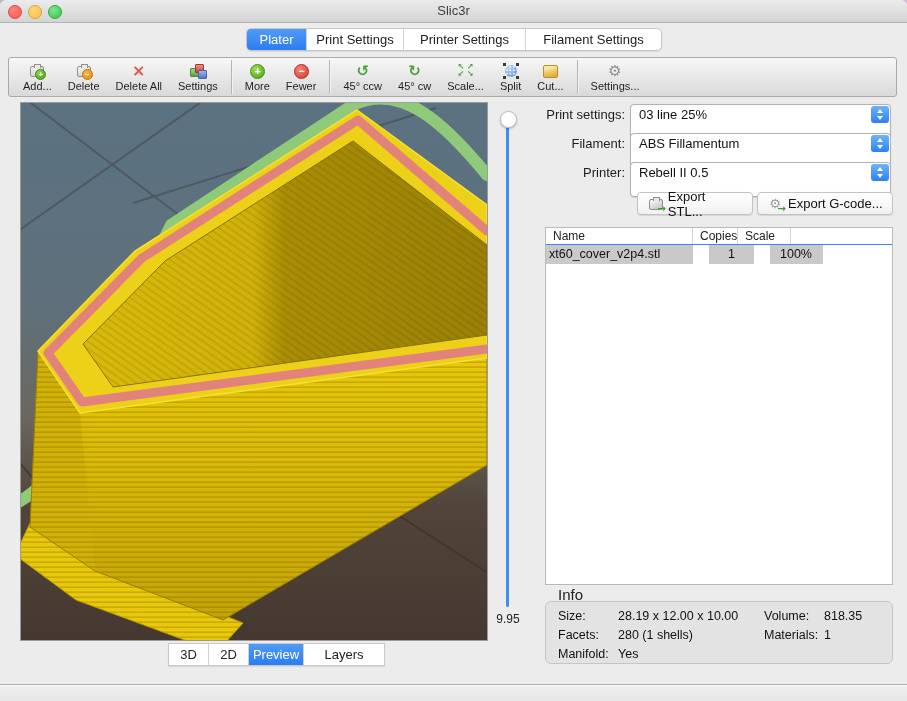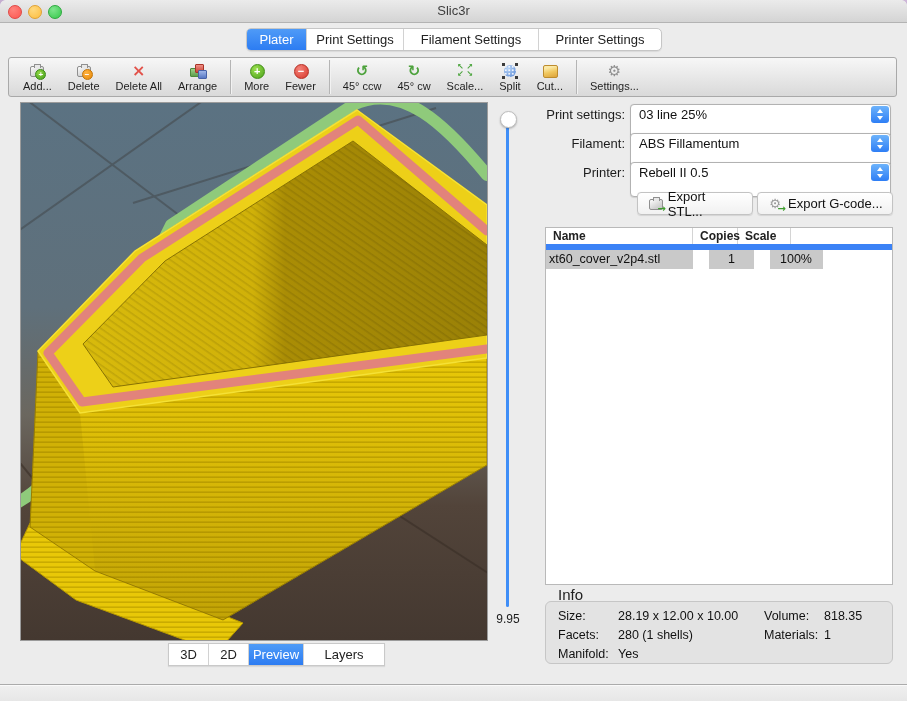--- a/index.html
+++ b/index.html
@@ -91,21 +91,21 @@
     border-right:3.5px solid transparent;border-bottom:4px solid #fff;}
   .stepper::after{content:"";position:absolute;left:5.5px;bottom:3px;border-left:3.5px solid transparent;
     border-right:3.5px solid transparent;border-top:4px solid #fff;}
   .export-btn{position:absolute;top:192px;height:23px;box-sizing:border-box;display:flex;align-items:center;
     gap:5px;padding:0 9px;background:linear-gradient(#ffffff,#f1f1f1);border:1px solid #c3c3c3;border-radius:4px;
     font-size:13px;color:#111;box-shadow:0 .5px 1px rgba(0,0,0,.1);}
   .export-btn .ic{width:16px;}
   
   .obj-table{position:absolute;left:545px;top:227px;width:348px;height:358px;box-sizing:border-box;
     background:#fff;border:1px solid #b9b9b9;}
-  .ot-header{display:flex;height:16px;border-bottom:6px solid #3b82f6;font-size:12px;color:#222;font-weight:bold;}
+  .ot-header{display:flex;height:16px;border-bottom:1px solid #3b82f6;font-size:12px;color:#222;}
   .ot-hcell{line-height:16px;padding-left:7px;border-right:1px solid #d4d4d4;box-sizing:border-box;}
   .hc-name{width:147px}.hc-copies{width:45px}.hc-scale{width:53px}.hc-fill{flex:1;border-right:none;}
   .ot-row{display:flex;height:19px;font-size:12.5px;color:#111;gap:16px;}
   .ot-cell{line-height:19px;box-sizing:border-box;background:#c9c9c9;}
   .rc-name{width:147px;padding-left:3px;overflow:hidden;white-space:nowrap;}
   .rc-copies{width:45px;text-align:center;}
   .rc-scale{width:53px;padding-left:10px;}
   
   .info-title{position:absolute;left:558px;top:586px;font-size:15px;color:#222;}
   .info-box{position:absolute;left:545px;top:601px;width:348px;height:63px;box-sizing:border-box;
@@ -125,22 +125,22 @@
   <div class="titlebar">
     <span class="tl red"></span>
     <span class="tl yellow"></span>
     <span class="tl green"></span>
     <div class="title">Slic3r</div>
   </div>
 
   <div class="main-tabs">
     <div class="mtab w1 active">Plater</div>
     <div class="mtab w2">Print Settings</div>
+    <div class="mtab w4">Printer Settings</div>
     <div class="mtab w3">Filament Settings</div>
-    <div class="mtab w4">Printer Settings</div>
   </div>
 
   <div class="toolbar">
     <div class="tb-item">
       <span class="ic">
           <span class="pkg-box"></span>
           <span class="badge badge-plus">+</span>
         </span>
       <span class="tb-label">Add...</span>
     </div>
@@ -156,21 +156,21 @@
           <span class="x-glyph">×</span>
         </span>
       <span class="tb-label">Delete All</span>
     </div>
     <div class="tb-item">
       <span class="ic cubes">
           <span class="cube-g"></span>
           <span class="cube-r"></span>
           <span class="cube-b"></span>
         </span>
-      <span class="tb-label">Arrange</span>
+      <span class="tb-label">Settings</span>
     </div>
     <div class="tb-sep"></div>
     <div class="tb-item">
       <span class="ic">
           <span class="circ circ-plus">+</span>
         </span>
       <span class="tb-label">More</span>
     </div>
     <div class="tb-item">
       <span class="ic">

